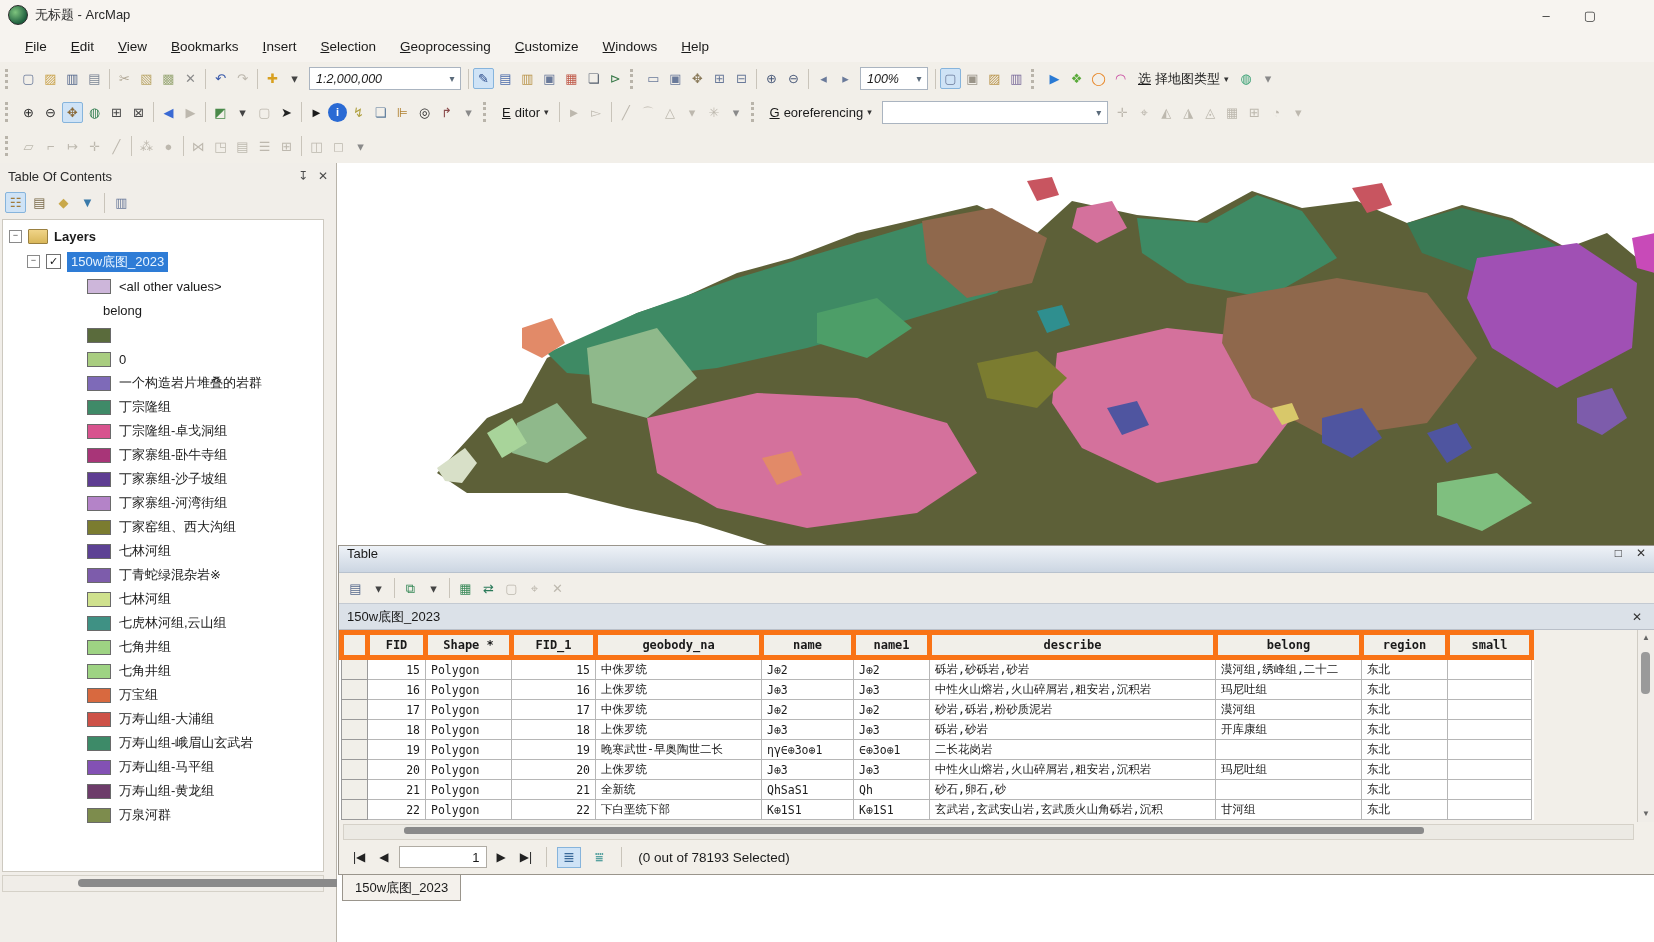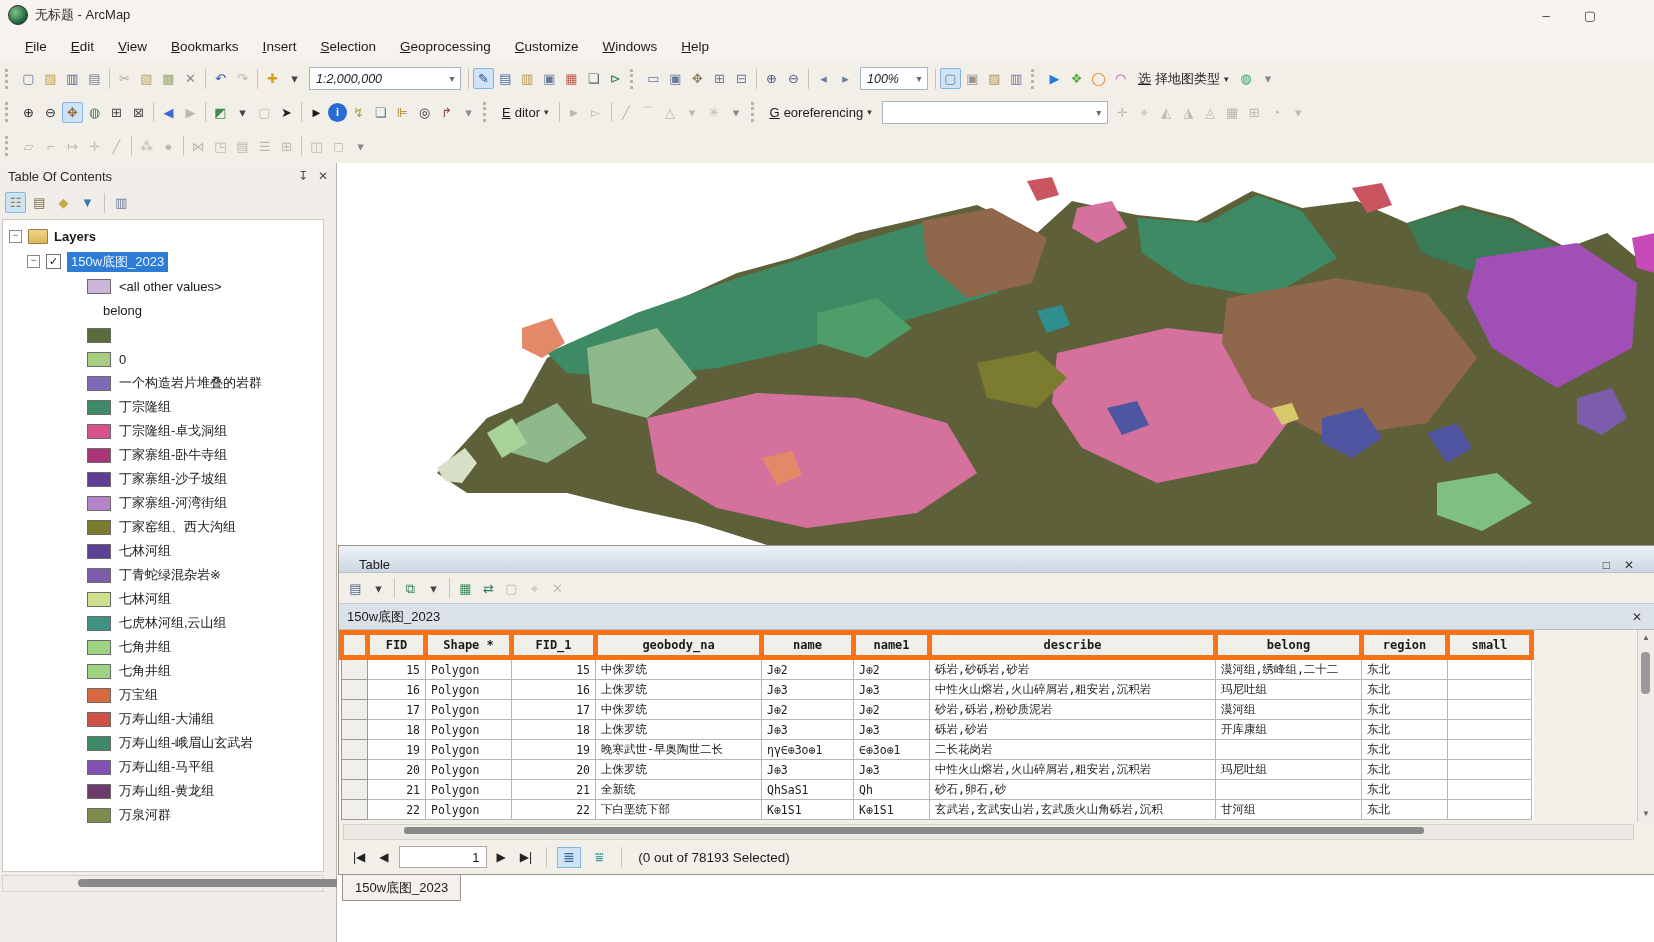--- a/index.html
+++ b/index.html
@@ -43,21 +43,21 @@
   .leg-row{display:flex;align-items:center;height:24px;gap:8px;padding-left:84px;}
   .leg-swatch{width:22px;height:13px;border:1px solid #6a6a6a;flex:none;}
   .leg-label{font-size:13px;white-space:nowrap;}
   .leg-heading{padding-left:100px;font-size:13px;}
   .toc-hscroll{position:absolute;left:2px;bottom:50px;right:12px;height:15px;background:#f0ede8;border:1px solid #d5d1c8;}
   .toc-hthumb{position:absolute;left:75px;top:3px;width:280px;height:8px;background:#8a8a8a;border-radius:4px;}
   
   .map{position:absolute;left:337px;top:163px;right:0;bottom:0;background:#ffffff;}
   
   .tablepanel{position:absolute;left:338px;top:545px;right:0;height:328px;background:#f2efe9;border:1px solid #9a958c;border-right:none;display:flex;flex-direction:column;}
-  .tp-title{height:26px;background:linear-gradient(#eef2f7,#ccd6e2);display:flex;align-items:flex-end;padding:0 20px;font-size:13px;color:#1a1a1a;border-bottom:1px solid #b8c2ce;}
+  .tp-title{height:26px;background:linear-gradient(#eef2f7,#ccd6e2);display:flex;align-items:flex-start;padding:0 8px;font-size:13px;color:#1a1a1a;border-bottom:1px solid #b8c2ce;}
   .tp-title .btns{margin-left:auto;display:flex;gap:14px;font-size:12px;color:#333;}
   .tp-toolbar{height:30px;display:flex;align-items:center;gap:2px;padding:0 6px;}
   .tp-tabrow{height:25px;background:#dbe1e8;display:flex;align-items:center;padding:0 8px;font-size:13px;border-top:1px solid #c4cad2;border-bottom:1px solid #b9bfc8;}
   .tp-tabrow .x{margin-left:auto;color:#333;font-size:12px;padding-right:4px;}
   .tp-gridwrap{position:relative;flex:1;background:#f2efe9;display:flex;}
   table.grid{border-collapse:collapse;table-layout:fixed;background:#fff;font-family:"DejaVu Sans Mono","Liberation Mono",monospace;font-size:11.5px;align-self:flex-start;}
   table.grid th{background:#f1efe9;border:5px solid #f97316;font-weight:bold;height:20px;padding:0 4px;font-size:12px;}
   table.grid td{border:1px solid #b6b6b6;height:19px;padding:0 5px;white-space:nowrap;overflow:hidden;background:#fff;}
   table.grid td.sel{background:#f1efe9;border:1px solid #9a9a9a;}
   table.grid td.num{text-align:right;}

